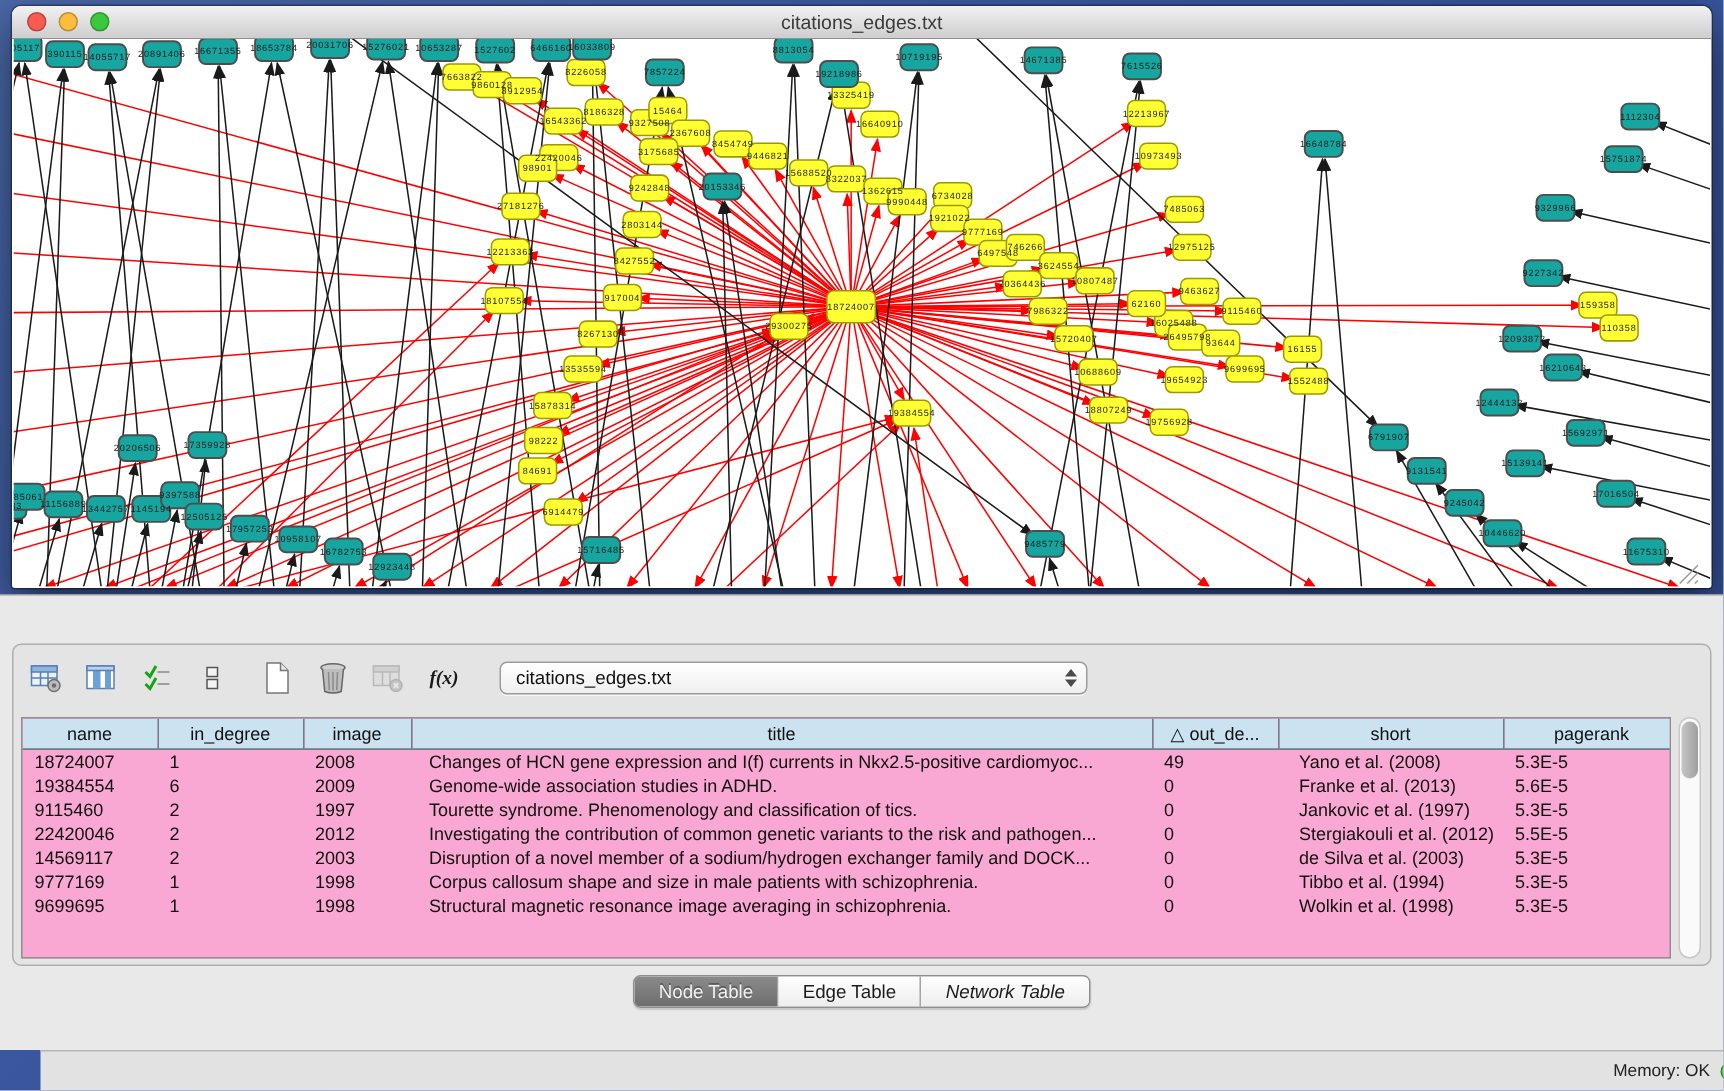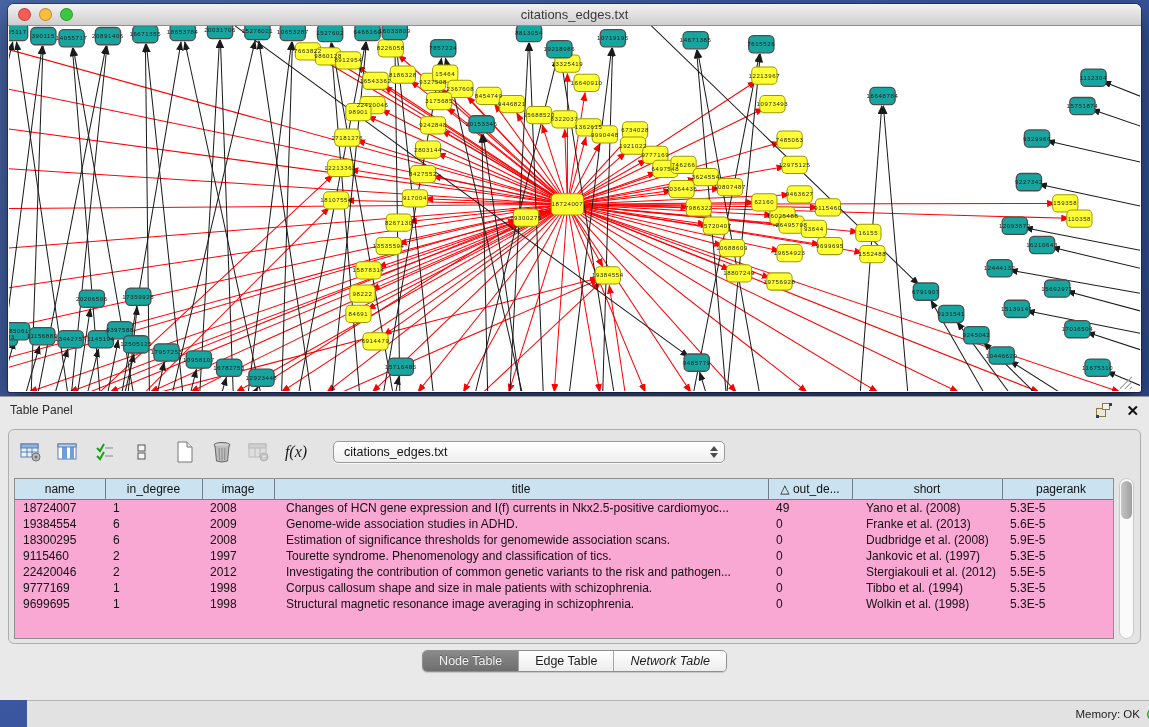--- a/index.html
+++ b/index.html
@@ -30,21 +30,21 @@
   .float-icon .sq1 { position:absolute; left:0; bottom:0; width:10px; height:9px; border:1px solid #8a7b4e; background:#ede6d2; }
   .float-icon .sq2 { position:absolute; right:2px; top:0; width:8px; height:7px; border:1px solid #8a7b4e; background:#f6f2e4; }
   .float-icon .dot1 { position:absolute; right:0; top:0; width:3px; height:3px; background:#27406f; }
   .float-icon .dot2 { position:absolute; left:0; bottom:-1px; width:3px; height:3px; background:#27406f; }
   .close-x { font-size:15px; font-weight:bold; color:#111; line-height:1; cursor:default; }
 
   .tp-inner { position:absolute; left:8px; right:8px; top:32px; bottom:56px;
     background:#e4e4e4; border:1px solid #aeaeae; border-radius:6px; }
   .toolbar { height:44px; display:flex; align-items:center; padding:0 10px; gap:13px; }
   .tool-btn { width:24px; height:24px; display:flex; align-items:center; justify-content:center; }
-  .fx { font-size:16px; font-style:italic; font-weight:normal; color:#1a1a1a; font-family:"Liberation Serif",serif; }
+  .fx { font-size:13px; font-style:italic; font-weight:bold; color:#1a1a1a; font-family:"Liberation Serif",serif; }
   .combo { margin-left:12px; width:392px; height:22px; border:1px solid #9b9b9b; border-radius:5px;
     background:linear-gradient(#ffffff,#efefef); display:flex; align-items:center; padding:0 6px 0 10px;
     box-shadow:0 1px 0 rgba(255,255,255,.7); }
   .combo .val { font-size:12.5px; color:#111; flex:1; }
   .combo .arrows { display:flex; flex-direction:column; gap:2px; align-items:center; }
   .combo .up { width:0; height:0; border-left:4px solid transparent; border-right:4px solid transparent; border-bottom:5px solid #4a4a4a; }
   .combo .dn { width:0; height:0; border-left:4px solid transparent; border-right:4px solid transparent; border-top:5px solid #4a4a4a; }
 
   .grid-wrap { position:absolute; left:5px; right:26px; top:48px; bottom:4px;
     background:#f9a8d4; border:1px solid #8e8e8e; overflow:hidden; }
@@ -511,32 +511,20 @@
       <g stroke="#9a9a9a" stroke-width="1">
         <line x1="1100" y1="358" x2="1112" y2="346"></line>
         <line x1="1105" y1="358" x2="1112" y2="351"></line>
         <line x1="1110" y1="358" x2="1112" y2="356"></line>
       </g>
     </svg>
   </div>
 </div>
 
 <div class="table-panel">
-  <div class="tp-header">
-    <span class="tp-title">Table Panel</span>
-    <span class="tp-actions">
-      <span class="float-icon">
-        <span class="sq1"></span>
-          <span class="sq2"></span>
-          <span class="dot1"></span>
-          <span class="dot2"></span>
-      </span>
-      <span class="close-x">✕</span>
-    </span>
-  </div>
 
   <div class="tp-inner">
     <div class="toolbar">
       <span class="tool-btn">
         <svg width="22" height="20">
             <rect x="1" y="2" width="17" height="13" fill="#eaf2fb" stroke="#5a7fb0"></rect>
             <rect x="1" y="2" width="17" height="4" fill="#8fb4de" stroke="#5a7fb0"></rect>
             <line x1="7" y1="6" x2="7" y2="15" stroke="#5a7fb0"></line>
             <line x1="12" y1="6" x2="12" y2="15" stroke="#5a7fb0"></line>
             <line x1="1" y1="10" x2="18" y2="10" stroke="#5a7fb0"></line>
@@ -638,45 +626,45 @@
             <tr>
               <td>19384554</td>
               <td>6</td>
               <td>2009</td>
               <td class="c-title">Genome-wide association studies in ADHD.</td>
               <td>0</td>
               <td class="c-short">Franke et al. (2013)</td>
               <td>5.6E-5</td>
             </tr>
             <tr>
-              <td>18300295</td>
-              <td>6</td>
-              <td>2008</td>
-              <td class="c-title">Estimation of significance thresholds for genomewide association scans.</td>
-              <td>0</td>
-              <td class="c-short">Dudbridge et al. (2008)</td>
-              <td>5.9E-5</td>
-            </tr>
-            <tr>
               <td>9115460</td>
               <td>2</td>
               <td>1997</td>
               <td class="c-title">Tourette syndrome. Phenomenology and classification of tics.</td>
               <td>0</td>
               <td class="c-short">Jankovic et al. (1997)</td>
               <td>5.3E-5</td>
             </tr>
             <tr>
               <td>22420046</td>
               <td>2</td>
               <td>2012</td>
               <td class="c-title">Investigating the contribution of common genetic variants to the risk and pathogen...</td>
               <td>0</td>
               <td class="c-short">Stergiakouli et al. (2012)</td>
               <td>5.5E-5</td>
+            </tr>
+            <tr>
+              <td>14569117</td>
+              <td>2</td>
+              <td>2003</td>
+              <td class="c-title">Disruption of a novel member of a sodium/hydrogen exchanger family and DOCK...</td>
+              <td>0</td>
+              <td class="c-short">de Silva et al. (2003)</td>
+              <td>5.3E-5</td>
             </tr>
             <tr>
               <td>9777169</td>
               <td>1</td>
               <td>1998</td>
               <td class="c-title">Corpus callosum shape and size in male patients with schizophrenia.</td>
               <td>0</td>
               <td class="c-short">Tibbo et al. (1994)</td>
               <td>5.3E-5</td>
             </tr>

